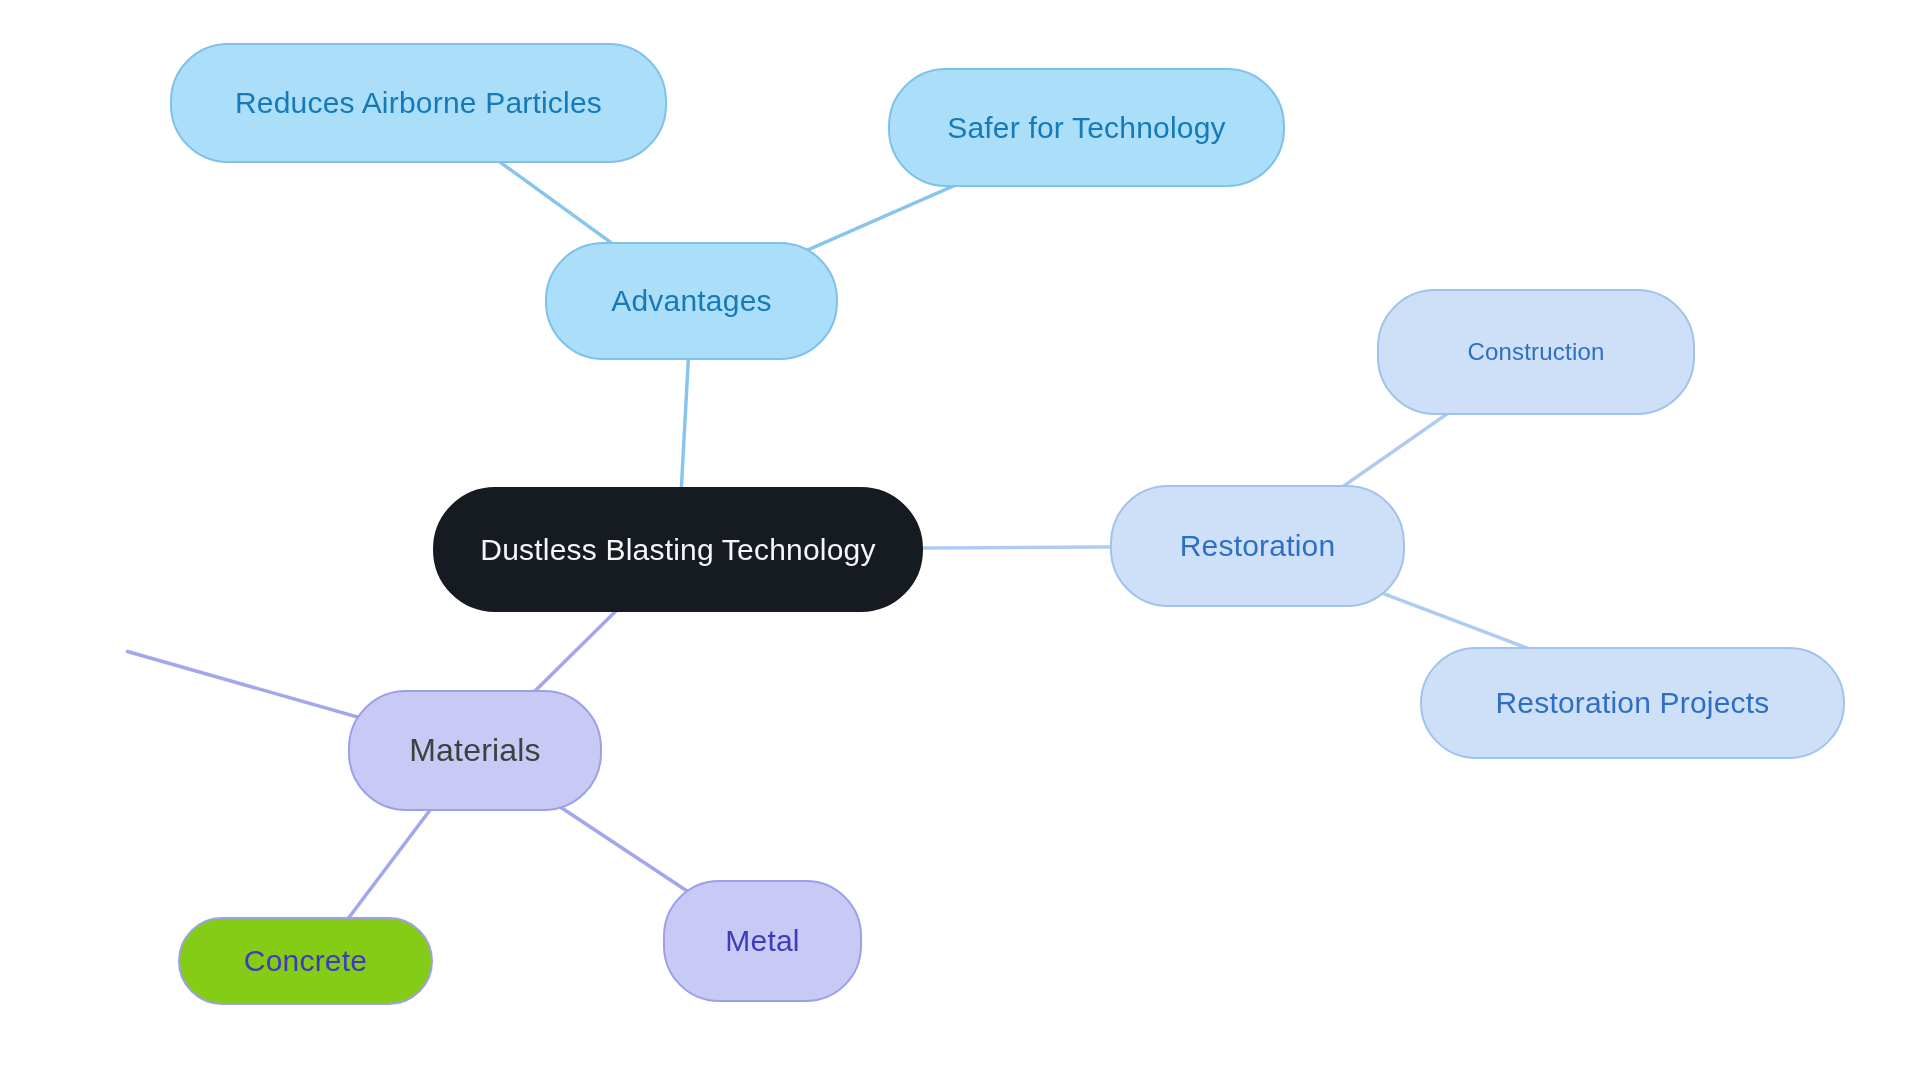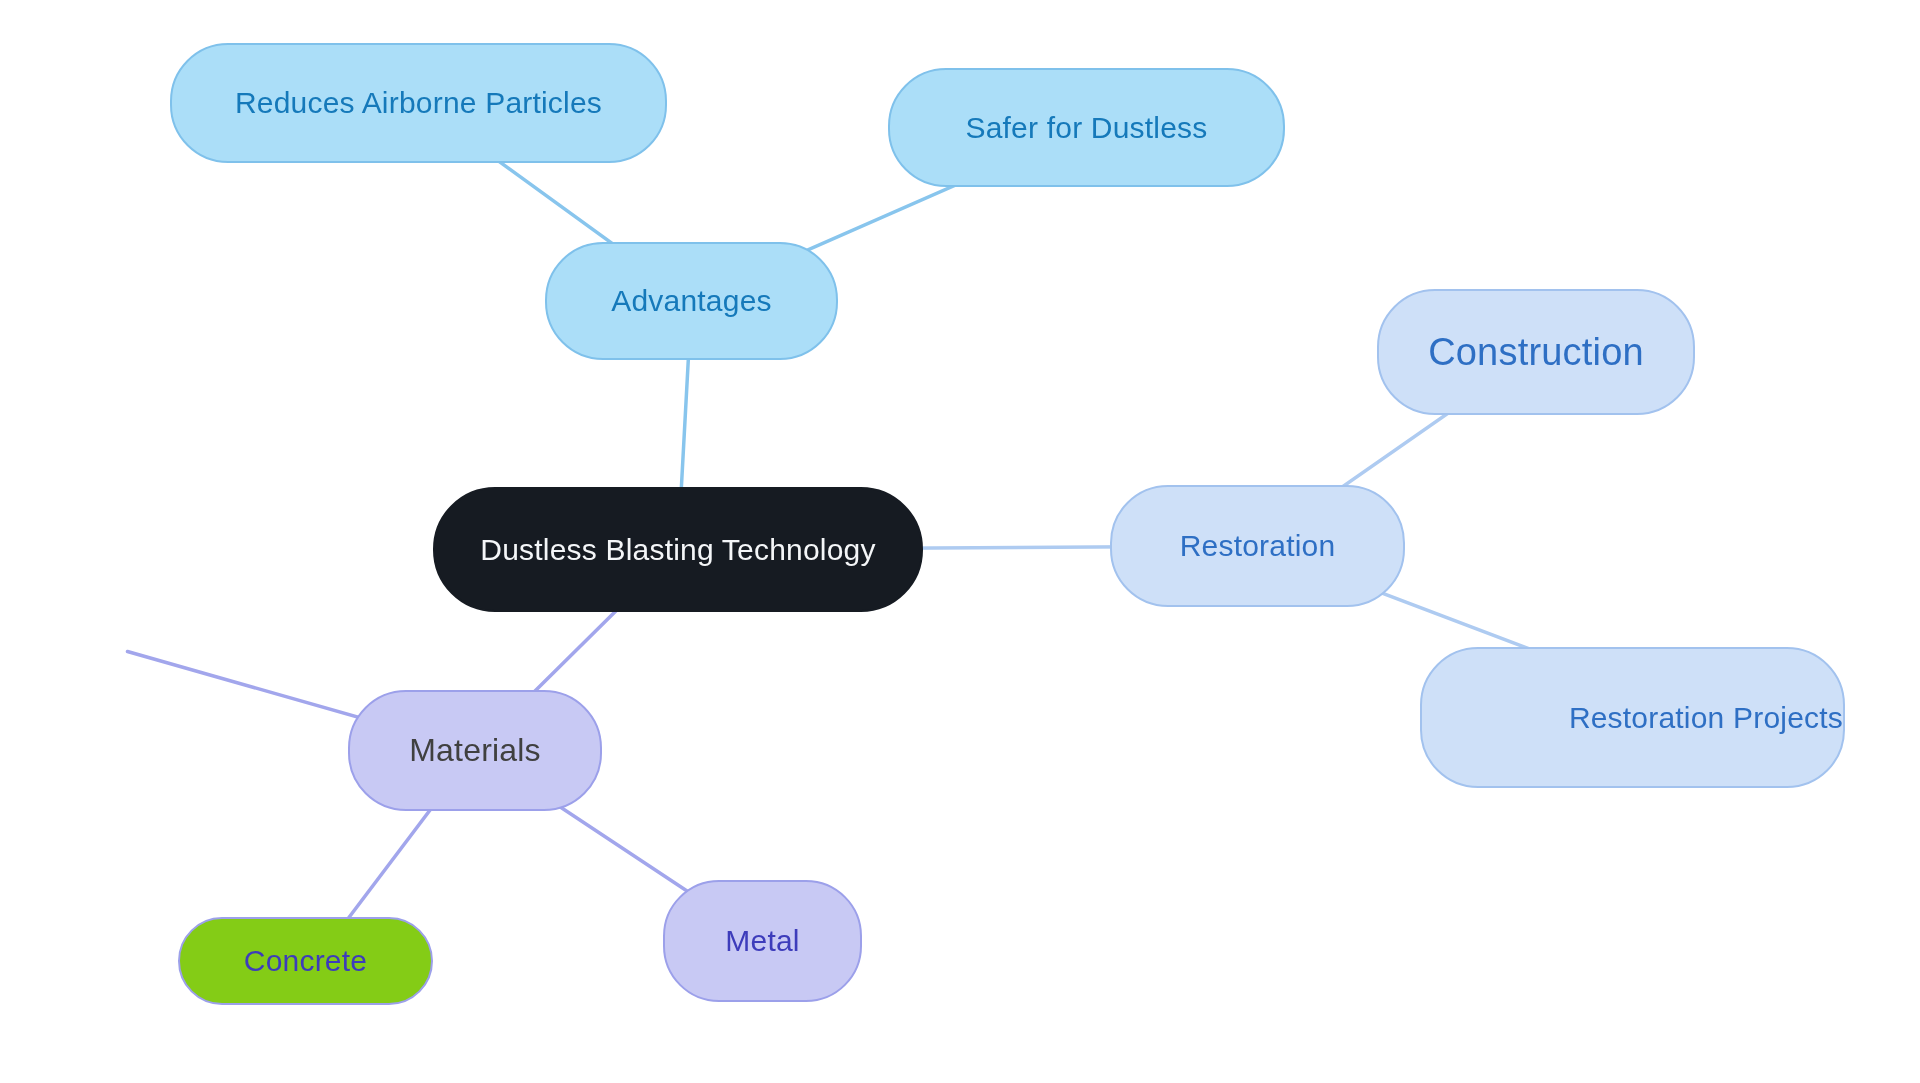--- a/index.html
+++ b/index.html
@@ -66,29 +66,29 @@
       <div class="mindmap-node" style="left: 433px; top: 487px; width: 490px; height: 125px; background: rgb(22, 27, 34); border: 2px solid rgb(22, 27, 34); border-radius: 62px; color: rgb(244, 246, 248); font-size: 30px;">
         <span class="node-label">Dustless Blasting Technology</span>
       </div>
       <div class="mindmap-node" style="left: 545px; top: 242px; width: 293px; height: 118px; background: rgb(171, 222, 248); border: 2px solid rgb(127, 193, 235); border-radius: 58px; color: rgb(21, 121, 186); font-size: 30px;">
         <span class="node-label">Advantages</span>
       </div>
       <div class="mindmap-node" style="left: 170px; top: 43px; width: 497px; height: 120px; background: rgb(171, 222, 248); border: 2px solid rgb(127, 193, 235); border-radius: 58px; color: rgb(21, 121, 186); font-size: 30px;">
         <span class="node-label">Reduces Airborne Particles</span>
       </div>
       <div class="mindmap-node" style="left: 888px; top: 68px; width: 397px; height: 119px; background: rgb(171, 222, 248); border: 2px solid rgb(127, 193, 235); border-radius: 58px; color: rgb(21, 121, 186); font-size: 30px;">
-        <span class="node-label">Safer for Dustless</span>
+        <span class="node-label">Safer for Technology</span>
       </div>
       <div class="mindmap-node" style="left: 1110px; top: 485px; width: 295px; height: 122px; background: rgb(206, 224, 248); border: 2px solid rgb(162, 194, 238); border-radius: 58px; color: rgb(46, 111, 196); font-size: 30px;">
         <span class="node-label">Restoration</span>
       </div>
-      <div class="mindmap-node" style="left: 1377px; top: 289px; width: 318px; height: 126px; background: rgb(206, 224, 248); border: 2px solid rgb(162, 194, 238); border-radius: 58px; color: rgb(46, 111, 196); font-size: 38px;">
+      <div class="mindmap-node" style="left: 1377px; top: 289px; width: 318px; height: 126px; background: rgb(206, 224, 248); border: 2px solid rgb(162, 194, 238); border-radius: 58px; color: rgb(46, 111, 196); font-size: 24px;">
         <span class="node-label">Construction</span>
       </div>
-      <div class="mindmap-node" style="left: 1420px; top: 647px; width: 425px; height: 141px; background: rgb(206, 224, 248); border: 2px solid rgb(162, 194, 238); border-radius: 58px; color: rgb(46, 111, 196); font-size: 30px; justify-content: flex-end;">
+      <div class="mindmap-node" style="left: 1420px; top: 647px; width: 425px; height: 112px; background: rgb(206, 224, 248); border: 2px solid rgb(162, 194, 238); border-radius: 58px; color: rgb(46, 111, 196); font-size: 30px;">
         <span class="node-label">Restoration Projects</span>
       </div>
       <div class="mindmap-node" style="left: 348px; top: 690px; width: 254px; height: 121px; background: rgb(200, 201, 244); border: 2px solid rgb(156, 160, 234); border-radius: 58px; color: #404040; font-size: 32px;">
         <span class="node-label">Materials</span>
       </div>
       <div class="mindmap-node" style="left: 178px; top: 917px; width: 255px; height: 88px; background: #84cc16; border: 2px solid rgb(156, 160, 234); border-radius: 56px; color: rgb(61, 60, 187); font-size: 30px;">
         <span class="node-label">Concrete</span>
       </div>
       <div class="mindmap-node" style="left: 663px; top: 880px; width: 199px; height: 122px; background: rgb(200, 201, 244); border: 2px solid rgb(156, 160, 234); border-radius: 56px; color: rgb(61, 60, 187); font-size: 30px;">
         <span class="node-label">Metal</span>

